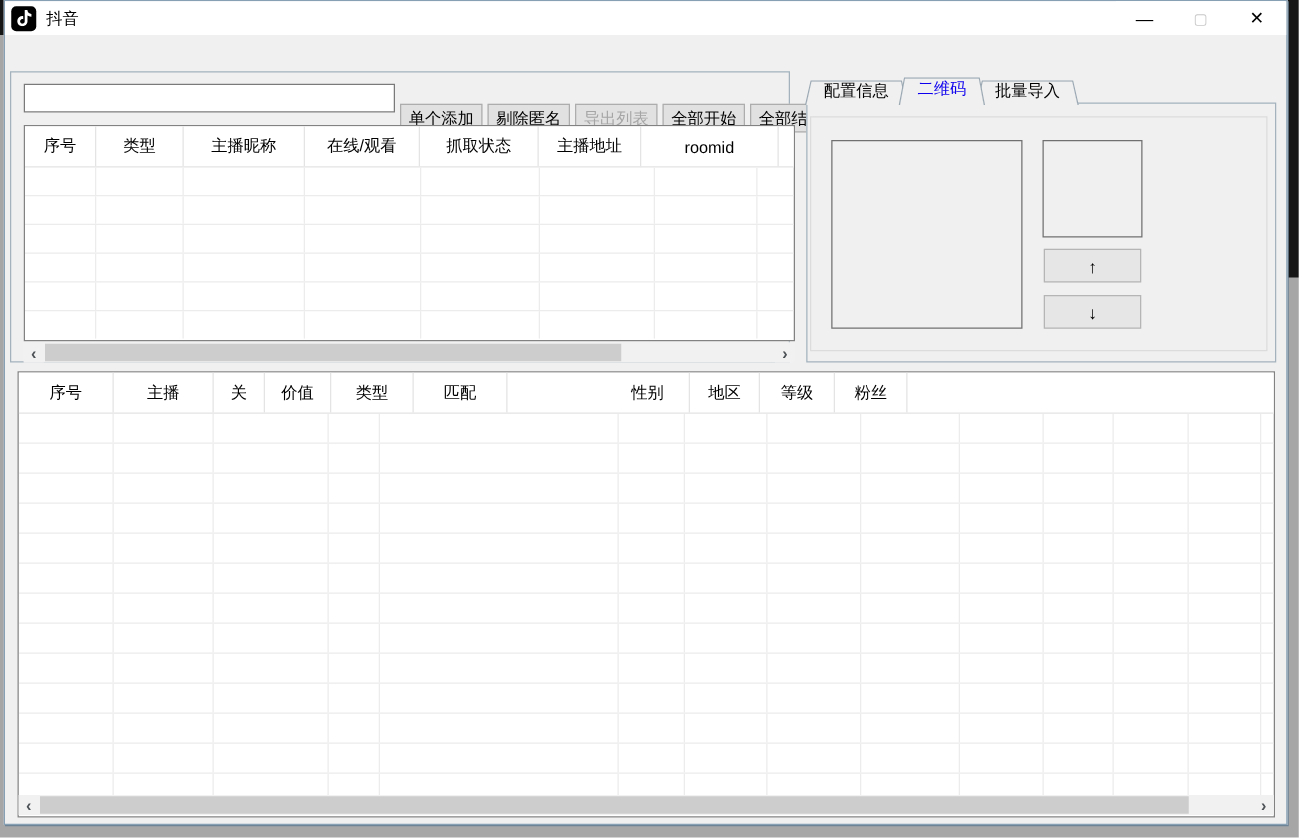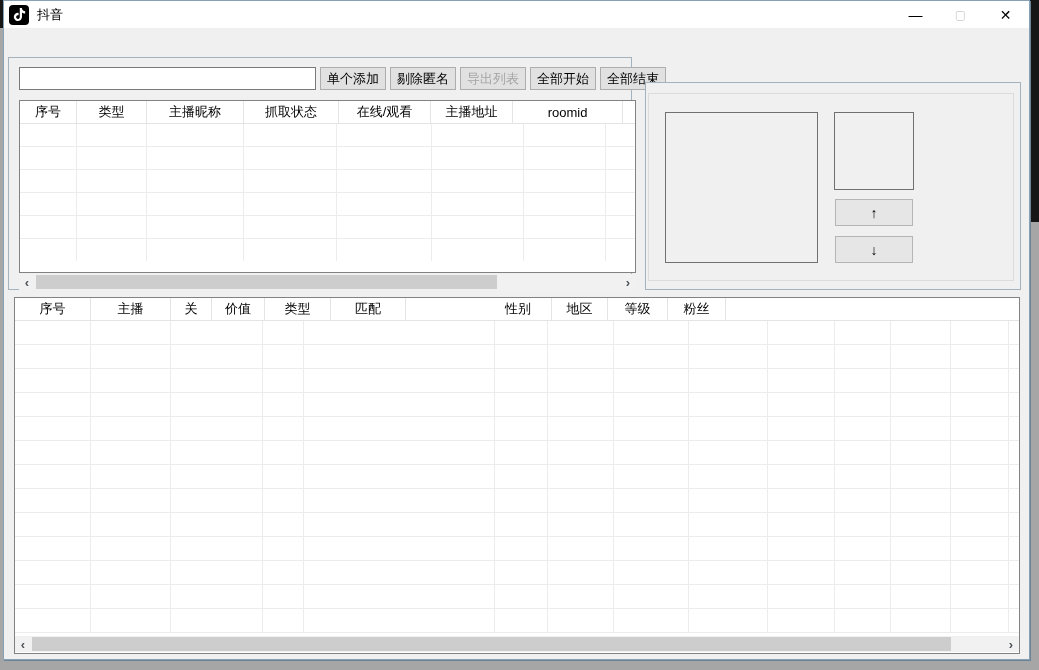--- a/index.html
+++ b/index.html
@@ -71,21 +71,21 @@
     font-family:inherit; font-size:13px; padding:0 4px; outline:none;
   }
   .btn {
     height:23px; padding:0 6px; background:#e1e1e1; border:1px solid #adadad;
     font-family:inherit; font-size:13px; color:#000; white-space:nowrap; cursor:default;
   }
   .btn.disabled { color:#a5a5a5; }
 
   
   .grid-table { position:absolute; background:#fff; border:1px solid #828282; overflow:hidden; }
-  .grid-head { display:flex; height:23px; border-bottom:1px solid #e4e4e4; background:#fff; }
+  .grid-head { display:flex; height:33px; border-bottom:1px solid #e4e4e4; background:#fff; }
   .grid-head .hcell {
     flex:none; display:flex; align-items:center; justify-content:center;
     border-right:1px solid #e4e4e4; font-size:13px; white-space:nowrap; overflow:hidden;
   }
   .grid-body { position:relative; overflow:hidden; }
   .grid-row { display:flex; border-bottom:1px solid #ececec; }
   .grid-row .cell { flex:none; border-right:1px solid #ececec; height:100%; }
 
   
   .hscroll {
@@ -124,36 +124,36 @@
       <div class="tb-btn min">—</div>
       <div class="tb-btn max">▢</div>
       <div class="tb-btn close">✕</div>
     </div>
   </div>
 
 
   <div class="pane pane-left">
     <div class="toolbar">
       <input class="url-input" id="anchor-input" value="" style="">
-      <span id="toolbar-buttons" style="display:flex; gap:4px;">
+      <span id="toolbar-buttons" style="display:flex; gap:4px;margin-top:16px;">
           <button class="btn">单个添加</button>
           <button class="btn">剔除匿名</button>
           <button class="btn disabled">导出列表</button>
           <button class="btn">全部开始</button>
           <button class="btn">全部结束</button>
         </span>
     </div>
 
     <div class="grid-table" id="live-table" style="left:10px; top:42px; width:617px; height:173px;">
         <div class="grid-head">
           <div class="hcell" style="width: 57px;">序号</div>
           <div class="hcell" style="width: 70px;">类型</div>
           <div class="hcell" style="width: 97px;">主播昵称</div>
+          <div class="hcell" style="width: 92px;">在线/观看</div>
           <div class="hcell" style="width: 95px;">抓取状态</div>
-          <div class="hcell" style="width: 92px;">在线/观看</div>
           <div class="hcell" style="width: 82px;">主播地址</div>
           <div class="hcell" style="width: 110px;">roomid</div>
         </div>
         <div class="grid-body" style="height: 137px;">
           <div class="grid-row" style="height: 23px;">
             <div class="cell" style="width: 57px;"></div>
             <div class="cell" style="width: 70px;"></div>
             <div class="cell" style="width: 97px;"></div>
             <div class="cell" style="width: 93px;"></div>
             <div class="cell" style="width: 95px;"></div>
@@ -214,20 +214,25 @@
         </div>
       </div>
 
     <div class="hscroll" id="live-hscroll" style="left:10px; top:216px; width:617px;">
       <div class="hs-arrow">‹</div>
       <div class="hs-thumb" style="left:17px; width:461px;"></div>
       <div class="hs-arrow" style="margin-left:auto;">›</div>
     </div>
   </div>
 
+  <div class="tabrow" style="left:640px; top:58px;" id="right-tabrow">
+      <div class="tab"><span class="lbl">配置信息</span></div>
+      <div class="tab active"><span class="lbl">二维码</span></div>
+      <div class="tab"><span class="lbl">批量导入</span></div>
+    </div>
 
   <div class="pane pane-right">
     <div class="inner-frame" style="left:2px; top:10px; width:366px; height:188px;"></div>
     <div class="qr-box" style="left:19px; top:29px; width:153px; height:151px;"></div>
     <div class="preview-box" style="left:188px; top:29px; width:80px; height:78px;"></div>
     <div class="arrow-btn" style="left:189px; top:116px;">
       <span>↑</span>
     </div>
     <div class="arrow-btn" style="left:189px; top:153px;">
       <span>↓</span>

